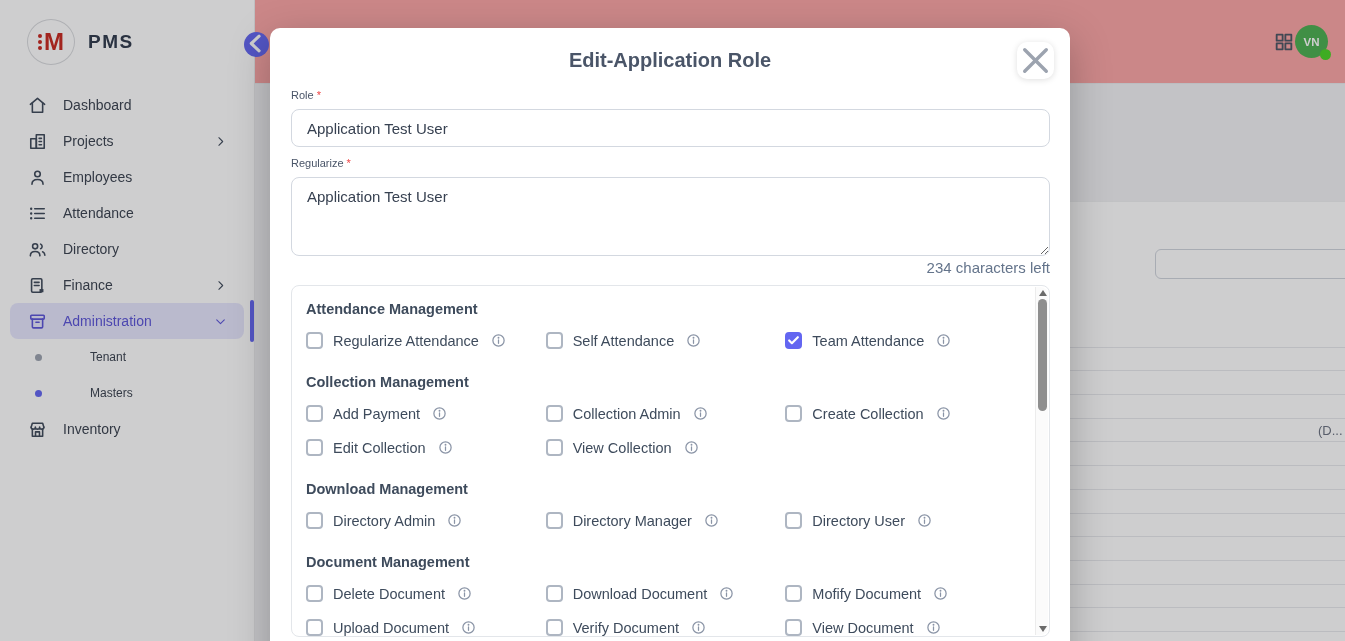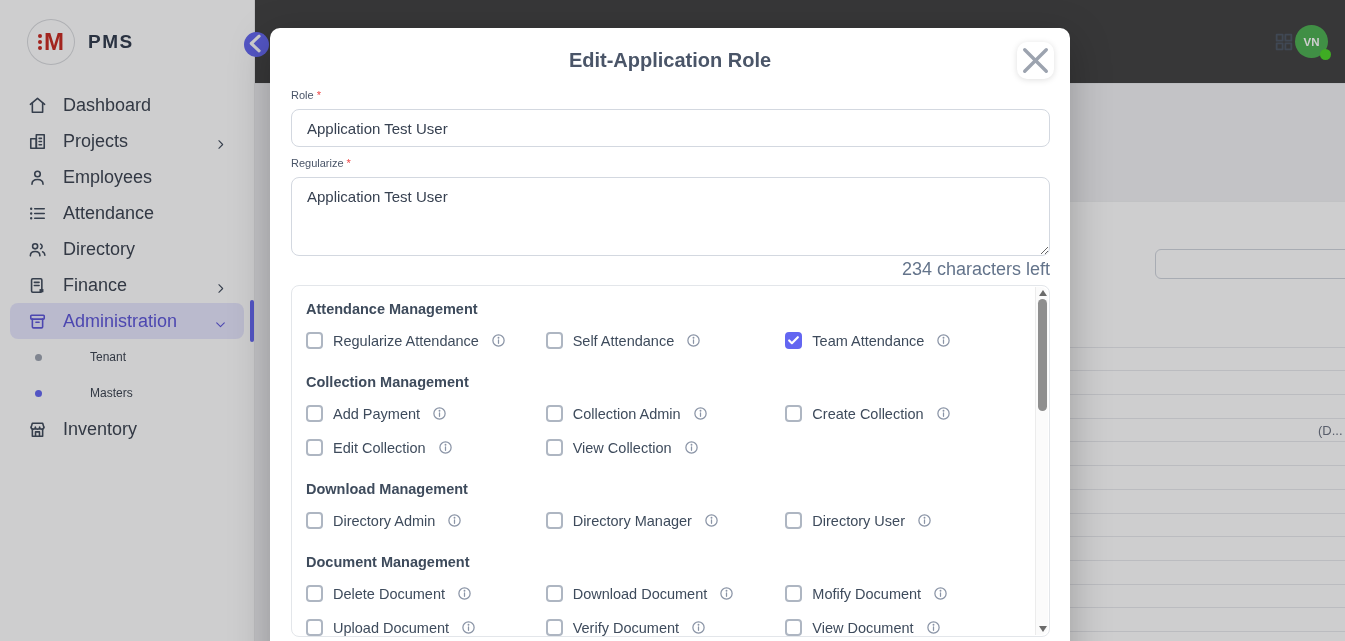--- a/index.html
+++ b/index.html
@@ -1,20 +1,20 @@
 <!DOCTYPE html>
 <html><head>
 <meta charset="utf-8">
 <style>
   * { margin:0; padding:0; box-sizing:border-box; }
   html,body { width:1345px; height:641px; overflow:hidden; font-family:"Liberation Sans", sans-serif; background:#f4f5f7; }
 
   
   .app { position:absolute; inset:0; }
-  .topbar { position:absolute; left:255px; right:0; top:0; height:84px; background:#404040; border-bottom:1px solid #e9eaec;
+  .topbar { position:absolute; left:255px; right:0; top:0; height:84px; background:#fca5a5; border-bottom:1px solid #e9eaec;
             display:flex; align-items:center; justify-content:flex-end; padding-right:17px; }
   .grid-icon { width:22px; height:22px; color:#4b5563; cursor:pointer; }
   .avatar { position:relative; width:33px; height:33px; border-radius:50%; background:#4caf50; color:#fff;
             font-size:11.5px; font-weight:700; display:flex; align-items:center; justify-content:center; cursor:pointer; }
   .status-dot { position:absolute; right:-3px; bottom:-2px; width:11px; height:11px; border-radius:50%; background:#4ad425; }
   .content { position:absolute; left:255px; right:0; top:84px; bottom:0; background:#f1f2f4; }
   .card { position:absolute; left:285px; top:118px; width:1047px; height:560px; background:#fff; border-radius:12px;
           box-shadow:0 1px 3px rgba(0,0,0,0.08); }
   .search-input { position:absolute; left:615px; top:47px; width:210px; height:30px; border:1px solid #cfd4dc; border-radius:6px; background:#fff; }
   .t-rows { position:absolute; left:0; right:51px; top:122px; }
@@ -25,21 +25,21 @@
   .sidebar { position:absolute; left:0; top:0; bottom:0; width:255px; background:#fff; border-right:1px solid #ececee; }
   .logo-row { display:flex; align-items:center; gap:13px; padding:19px 0 18px 27px; }
   .logo-circle { width:48px; height:46px; border:1px solid #d8dadd; border-radius:50%; background:#fff;
                  display:flex; align-items:center; justify-content:center; gap:2px; }
   .logo-dots { display:flex; flex-direction:column; gap:2px; }
   .logo-dots i { width:4px; height:4px; border-radius:50%; background:#c8281f; display:block; }
   .logo-m { color:#c8281f; font-size:24px; font-weight:800; line-height:1; }
   .app-name { font-size:19px; font-weight:800; letter-spacing:1.5px; color:#2f3a4c; }
   .nav { position:relative; margin-top:4px; }
   .nav-item { position:relative; height:36px; display:flex; align-items:center; gap:16px; padding-left:28px; cursor:pointer;
-              font-size:18px; font-weight:500; color:#3b4350; }
+              font-size:14px; font-weight:500; color:#3b4350; }
   .nav-item .nicon { width:19px; height:19px; flex:0 0 19px; color:#3f4a5a; }
   .nav-item .trail { margin-left:auto; margin-right:27px; width:13px; height:13px; color:#3f4a5a; }
   .nav-item.selected { margin:0 10px 0 10px; padding-left:18px; border-radius:8px; background:rgba(99,102,241,0.16); color:#5b54d8; }
   .nav-item.selected .nicon, .nav-item.selected .trail { color:#5b54d8; }
   .nav-item.selected .trail { margin-right:17px; }
   .accent-bar { position:absolute; right:0; width:4.5px; height:42px; border-radius:3px; background:#6366f1; }
   .nav-sub { height:36px; display:flex; align-items:center; padding-left:35px; cursor:pointer; font-size:12px; color:#3b4350; }
   .nav-sub .dot { width:7px; height:7px; border-radius:50%; margin-right:48px; }
   .dot-gray { background:#9ca3af; } .dot-primary { background:#6366f1; width:8px; height:8px; }
   .collapse-btn { position:absolute; left:244px; top:32px; width:25px; height:25px; border-radius:50%; border:none;
@@ -54,21 +54,21 @@
                box-shadow:0 1px 6px rgba(0,0,0,0.13); color:#9ca3af; display:flex; align-items:center; justify-content:center; cursor:pointer; }
   .close-btn svg { width:16px; height:16px; }
   .modal-title { position:absolute; top:21px; left:0; right:0; text-align:center; font-size:20px; font-weight:700; color:#4a5568; }
   .field-label { position:absolute; left:21px; font-size:11px; color:#4a5568; }
   .field-label em { color:#ef4444; font-style:normal; margin-left:3px; }
   .lbl-role { top:61px; } .lbl-desc { top:129px; }
   .role-input { position:absolute; left:21px; top:81px; width:759px; height:38px; border:1px solid #d3d8e0; border-radius:8px;
                 padding:0 15px; font-family:inherit; font-size:15px; color:#374151; outline:none; }
   .desc-area { position:absolute; left:21px; top:149px; width:759px; height:79px; border:1px solid #d3d8e0; border-radius:8px;
                padding:10px 15px; font-family:inherit; font-size:15px; color:#374151; outline:none; resize:vertical; }
-  .char-counter { position:absolute; top:231px; right:20px; font-size:18px; color:#64748b; }
+  .char-counter { position:absolute; top:231px; right:20px; font-size:15px; color:#64748b; }
   .perm-panel { position:absolute; left:21px; top:257px; width:759px; height:352px; border:1px solid #e3e6ea; border-radius:8px; }
   .perm-scroll { position:absolute; inset:0; right:14px; overflow:hidden; padding:13px 10px 13px 14px; }
   .perm-group-title { font-size:14.5px; font-weight:700; color:#3e4b5c; margin:2px 0 15px; }
   .perm-grid { display:grid; grid-template-columns:repeat(3,1fr); row-gap:17px; margin-bottom:25px; }
   .perm-item { display:flex; align-items:center; gap:10px; }
   .cbx { width:17px; height:17px; border:2px solid #aeb6c2; border-radius:4px; background:#fff; flex:0 0 17px;
          display:flex; align-items:center; justify-content:center; cursor:pointer; }
   .cbx.checked { background:#6366f1; border-color:#6366f1; }
   .cbx svg { width:11px; height:11px; }
   .perm-label { font-size:14.5px; color:#3e4b5c; }

